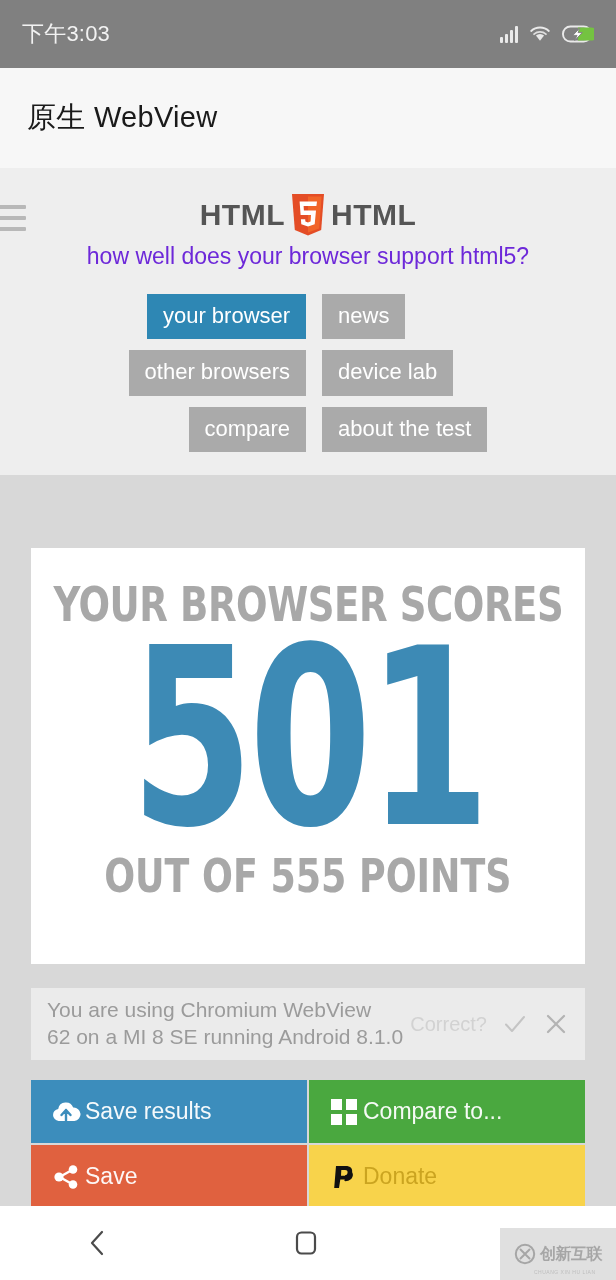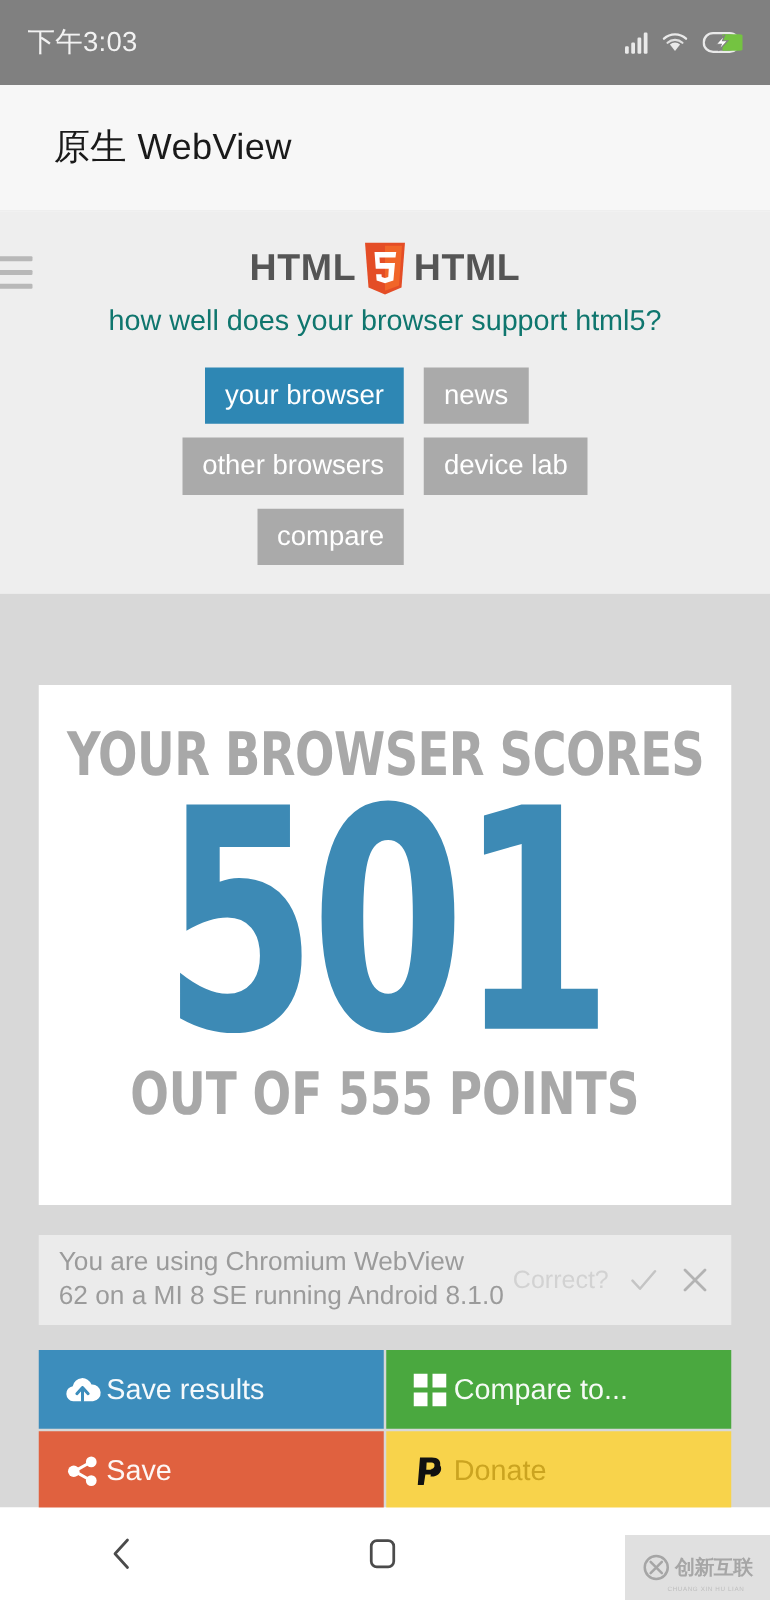--- a/index.html
+++ b/index.html
@@ -27,21 +27,21 @@
   .signal i:nth-child(1) { height: 6px; }
   .signal i:nth-child(2) { height: 9px; }
   .signal i:nth-child(3) { height: 13px; }
   .signal i:nth-child(4) { height: 17px; }
 
   
   .appbar {
     position: absolute; top: 68px; left: 0; width: 616px; height: 101px;
     background: #f7f7f7;
     display: flex; align-items: center;
-    padding-left: 43px;
+    padding-left: 27px;
     border-bottom: 1px solid #eeeeee;
   }
   .appbar-title { font-size: 29px; color: #1a1a1a; font-weight: 500; letter-spacing: 0.3px; }
 
   
   .site-header {
     position: absolute; top: 169px; left: 0; width: 616px; height: 306px;
     background: #eeeeee;
   }
   .burger {
@@ -52,21 +52,21 @@
   }
   .logo-row {
     display: flex; align-items: center; justify-content: center;
     padding-top: 24px; gap: 0px;
   }
   .logo-word {
     font-size: 30px; font-weight: bold; color: #555; letter-spacing: 0.5px;
   }
   .h5-shield { width: 36px; height: 44px; margin: 0 5px; position: relative; top: 1px; }
   .tagline {
-    text-align: center; color: #0f766e; font-size: 23px; margin-top: 6px; font-weight: 500;
+    text-align: center; color: #6d28d9; font-size: 23px; margin-top: 6px; font-weight: 500;
   }
 
   .nav-grid {
     margin-top: 24px;
     display: flex; justify-content: center; gap: 16px;
   }
   .nav-col { display: flex; flex-direction: column; gap: 11px; }
   .nav-col.left { align-items: flex-end; }
   .nav-col.right { align-items: flex-start; }
   .nav-btn {
@@ -209,20 +209,21 @@
 
     <div class="nav-grid">
       <div class="nav-col left">
         <div class="nav-btn active">your browser</div>
         <div class="nav-btn">other browsers</div>
         <div class="nav-btn">compare</div>
       </div>
       <div class="nav-col right">
         <div class="nav-btn">news</div>
         <div class="nav-btn">device lab</div>
+        <div class="nav-btn">about the test</div>
       </div>
     </div>
   </div>
 
   <div class="content">
 
     <div class="score-card">
       <div class="score-head">YOUR BROWSER SCORES</div>
       <div class="score-number">501</div>
       <div class="score-foot">OUT OF 555 POINTS</div>

